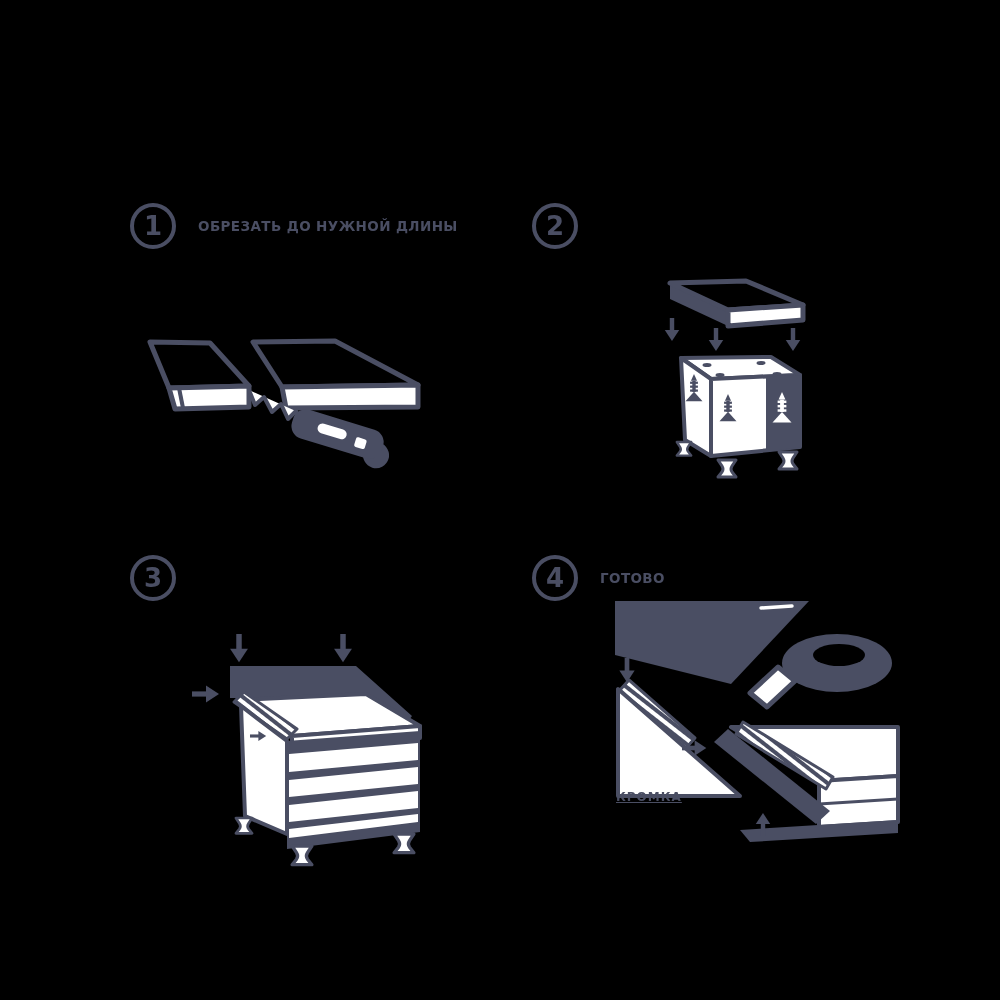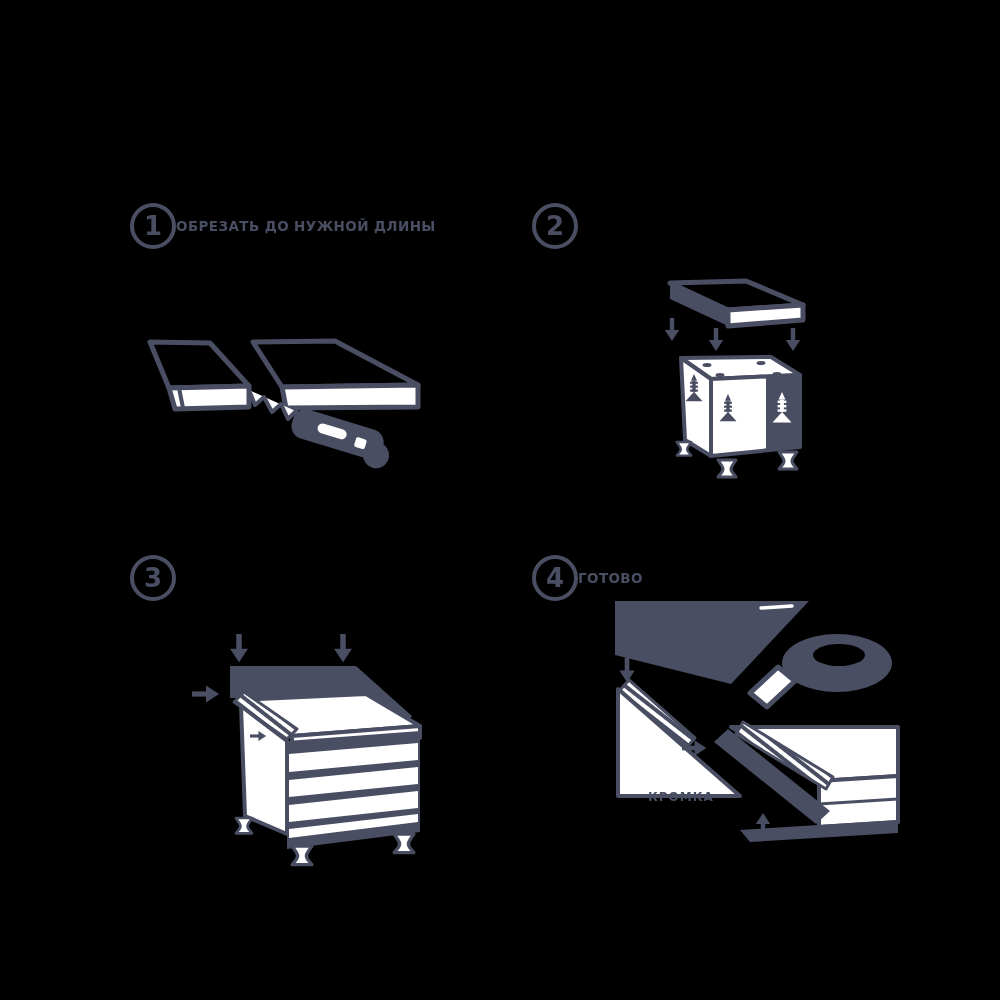--- a/index.html
+++ b/index.html
@@ -9,21 +9,21 @@
     position:relative; width:1000px; height:1000px; background:var(--bg);
     font-family:"DejaVu Sans","Liberation Sans",sans-serif; overflow:hidden;
   }
   .step-header { position:absolute; display:flex; align-items:center; }
   .step-circle {
     width:46px; height:46px; border:4px solid var(--ink); border-radius:50%;
     color:var(--ink); font-size:26px; font-weight:bold;
     display:flex; align-items:center; justify-content:center; flex:0 0 auto;
   }
   .step-title {
-    color:var(--ink); font-size:13.5px; font-weight:bold;
+    margin-left:22px; color:var(--ink); font-size:13.5px; font-weight:bold;
     letter-spacing:0.4px; text-transform:uppercase; white-space:nowrap;
   }
   .illu { position:absolute; }
   .ink  { fill:var(--ink); }
   .paper{ fill:var(--paper); }
   .face { fill:var(--paper); stroke:var(--ink); stroke-width:4; stroke-linejoin:round; }
   .face5{ fill:var(--paper); stroke:var(--ink); stroke-width:5; stroke-linejoin:round; }
   .open5{ fill:none; stroke:var(--ink); stroke-width:5; stroke-linejoin:round; }
   .hatchf{ fill:url(#hatch); stroke:var(--ink); stroke-width:3; stroke-linejoin:round; }
   .seam { stroke:var(--ink); stroke-width:3; }
@@ -171,15 +171,15 @@
       <polygon class="face" points="141,137 308,137 308,186 229,191"></polygon>
       <polygon class="face" points="229,191 308,186 308,232 229,237"></polygon>
       <line class="seam" x1="229" y1="214" x2="308" y2="209"></line>
       <polygon class="ink" points="150,240 308,230 308,243 160,252"></polygon>
       <polygon class="hatchf" points="146,144 153,132 243,187 236,199"></polygon>
       <polygon class="ink" points="124,152 138,139 240,221 226,234"></polygon>
       <use href="#arrow" transform="translate(173,246) rotate(180) scale(0.85)" style="color:var(--ink)"></use>
     </g>
   </svg>
 
-  <span class="edge-label" style="left:648px; top:790px;">КРОМКА</span>
+  <span class="edge-label" style="left:616px; top:790px;text-decoration:underline;">КРОМКА</span>
 
 </div>
 
 </body></html>

